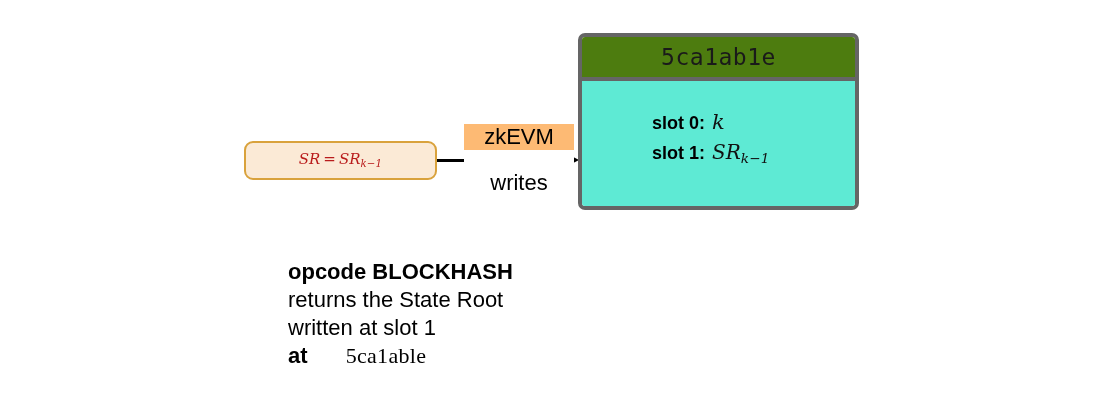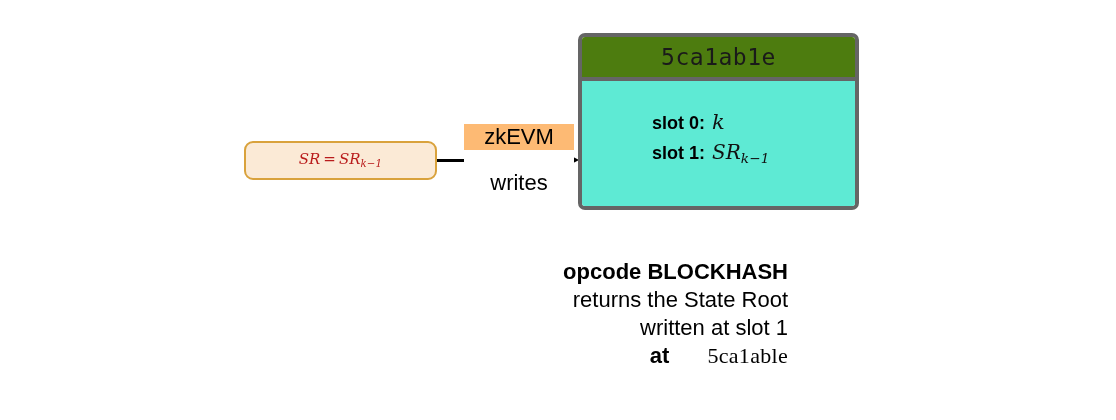--- a/index.html
+++ b/index.html
@@ -159,21 +159,21 @@
   .slot-val.small {
     font-size: 20px;
   }
 
   
   .caption {
     position: absolute;
     left: 288px;
     top: 258px;
     width: 500px;
-    text-align: right;
+    text-align: left;
     font-size: 22px;
     line-height: 28px;
     color: #000000;
   }
   .caption .cap-line {
     display: block;
   }
   .caption .cap-strong {
     font-weight: bold;
   }

